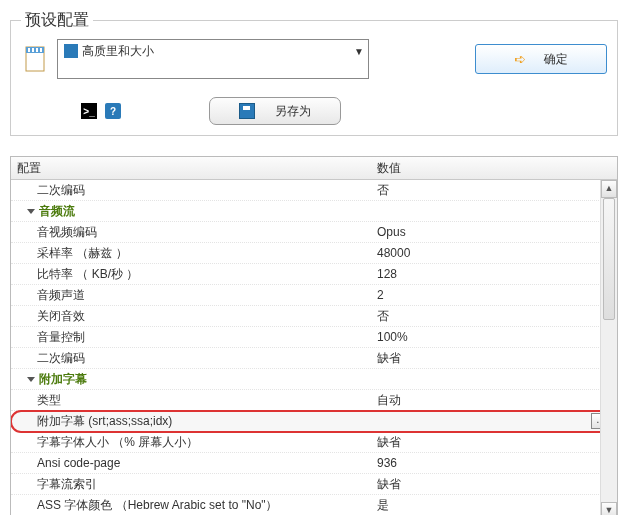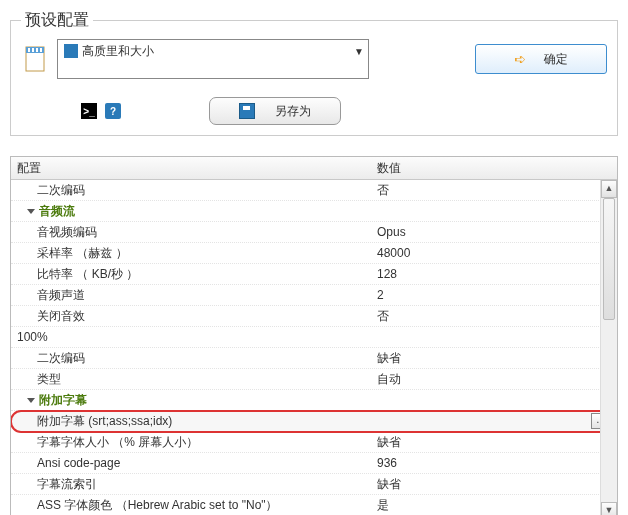--- a/index.html
+++ b/index.html
@@ -280,33 +280,34 @@
       </div>
       <div class="grid-row">
         <div class="col-name">音频声道</div>
         <div class="col-val">2</div>
       </div>
       <div class="grid-row">
         <div class="col-name">关闭音效</div>
         <div class="col-val">否</div>
       </div>
       <div class="grid-row">
+        <div class="col-name">音量控制</div>
         <div class="col-val">100%</div>
       </div>
       <div class="grid-row">
         <div class="col-name">二次编码</div>
         <div class="col-val">缺省</div>
-      </div>
-      <div class="grid-row">
-        <div class="col-name">类型</div>
-        <div class="col-val">自动</div>
       </div>
       <div class="grid-row group">
         <div class="col-name"><span class="chevron"></span>附加字幕</div>
         <div class="col-val"></div>
+      </div>
+      <div class="grid-row">
+        <div class="col-name">类型</div>
+        <div class="col-val">自动</div>
       </div>
       <div class="grid-row highlighted">
         <div class="col-name">附加字幕 (srt;ass;ssa;idx)</div>
         <div class="col-val">
           <div class="ellipsis-btn">…</div>
         </div>
       </div>
       <div class="grid-row">
         <div class="col-name">字幕字体人小 （% 屏幕人小）</div>
         <div class="col-val">缺省</div>

